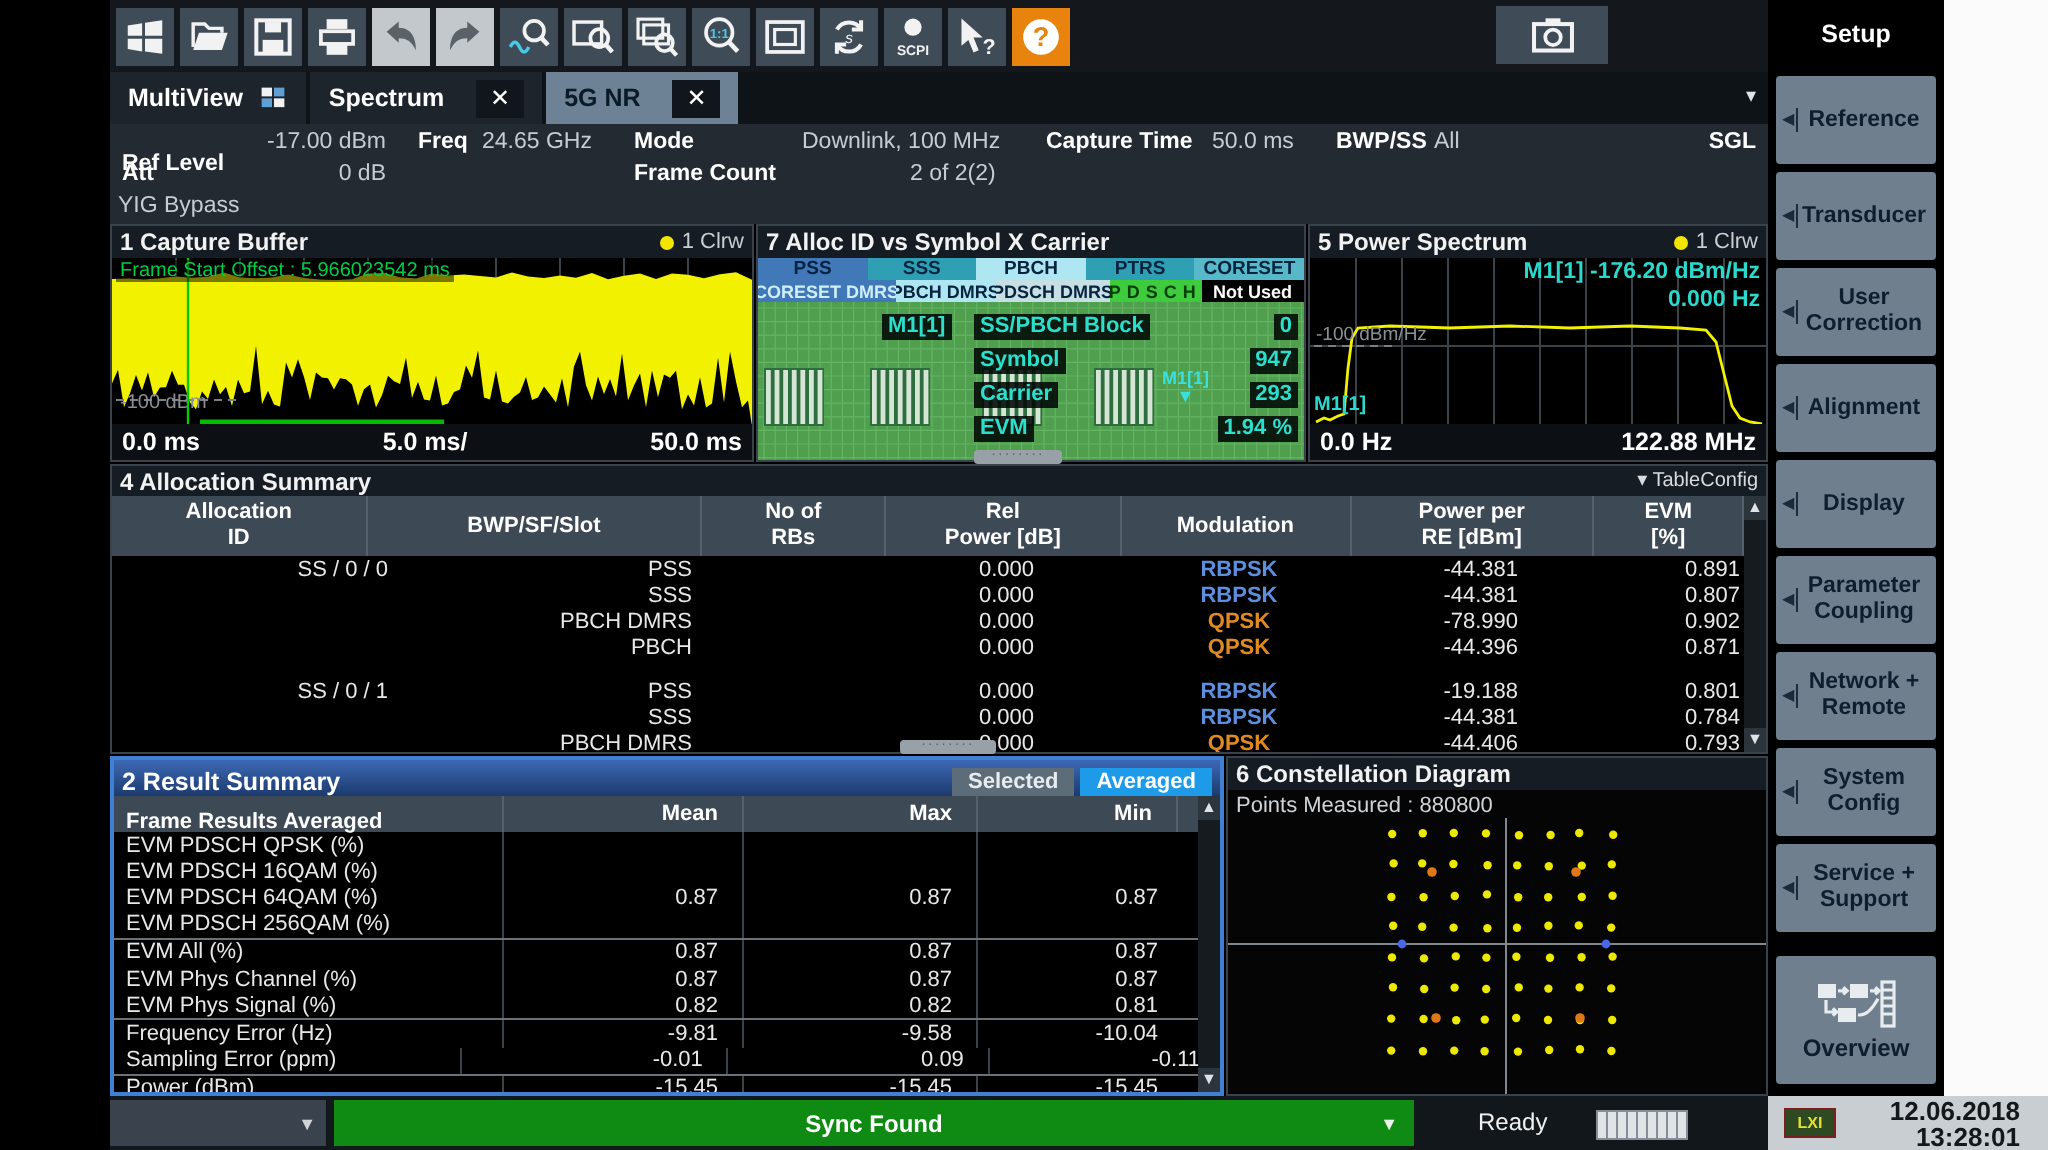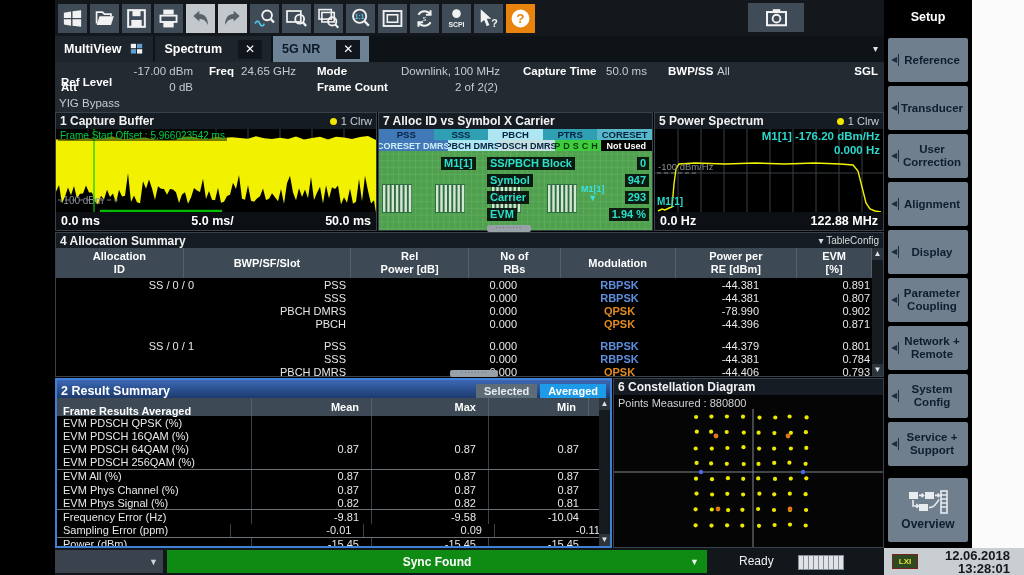--- a/index.html
+++ b/index.html
@@ -421,27 +421,27 @@
       <span style="font-size:10px;font-weight:normal;color:#d8dcdf;">▾ <span>TableConfig</span></span>
     </div>
     <div id="allocsum-header" class="thead" style="height:30px;width:816px;">
         <div class="hc" style="width: 128px;">
           <div>Allocation</div>
           <div>ID</div>
         </div>
         <div class="hc" style="width: 168px;">
           <div>BWP/SF/Slot</div>
         </div>
+        <div class="hc" style="width: 92px;">
+          <div>No of</div>
+          <div>RBs</div>
+        </div>
         <div class="hc" style="width: 118px;">
           <div>Rel</div>
           <div>Power [dB]</div>
-        </div>
-        <div class="hc" style="width: 92px;">
-          <div>No of</div>
-          <div>RBs</div>
         </div>
         <div class="hc" style="width: 115px;">
           <div>Modulation</div>
         </div>
         <div class="hc" style="width: 122px;">
           <div>Power per</div>
           <div>RE [dBm]</div>
         </div>
         <div class="hc" style="width: 75px;">
           <div>EVM</div>
@@ -485,21 +485,21 @@
           <div class="num" style="width:122px;padding-right:40px;box-sizing:border-box;">-44.396</div>
           <div class="num" style="width:75px;padding-right:4px;box-sizing:border-box;">0.871</div>
         </div>
         <div style="height: 9px;"></div>
         <div class="trow" style="height: 13px;">
           <div class="num" style="width:168px;padding-right:30px;box-sizing:border-box;">SS / 0 / 1</div>
           <div class="num" style="width:128px;padding-right:6px;box-sizing:border-box;">PSS</div>
           <div class="num" style="width:92px;"></div>
           <div class="num" style="width:118px;padding-right:45px;box-sizing:border-box;">0.000</div>
           <div class="mod-blue" style="width:115px;text-align:center;">RBPSK</div>
-          <div class="num" style="width:122px;padding-right:40px;box-sizing:border-box;">-44.379</div>
+          <div class="num" style="width:122px;padding-right:40px;box-sizing:border-box;">-19.188</div>
           <div class="num" style="width:75px;padding-right:4px;box-sizing:border-box;">0.801</div>
         </div>
         <div class="trow" style="height: 13px;">
           <div class="num" style="width:168px;padding-right:30px;box-sizing:border-box;"></div>
           <div class="num" style="width:128px;padding-right:6px;box-sizing:border-box;">SSS</div>
           <div class="num" style="width:92px;"></div>
           <div class="num" style="width:118px;padding-right:45px;box-sizing:border-box;">0.000</div>
           <div class="mod-blue" style="width:115px;text-align:center;">RBPSK</div>
           <div class="num" style="width:122px;padding-right:40px;box-sizing:border-box;">-44.381</div>
           <div class="num" style="width:75px;padding-right:4px;box-sizing:border-box;">0.784</div>

